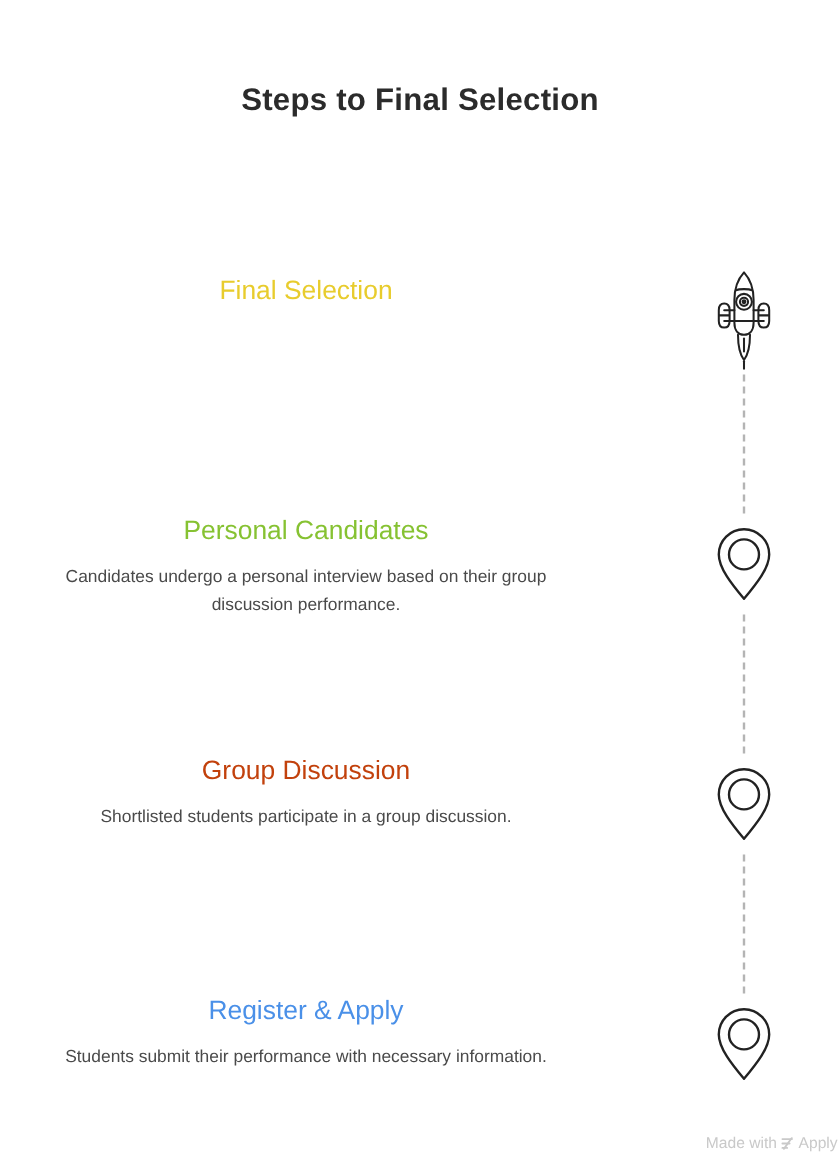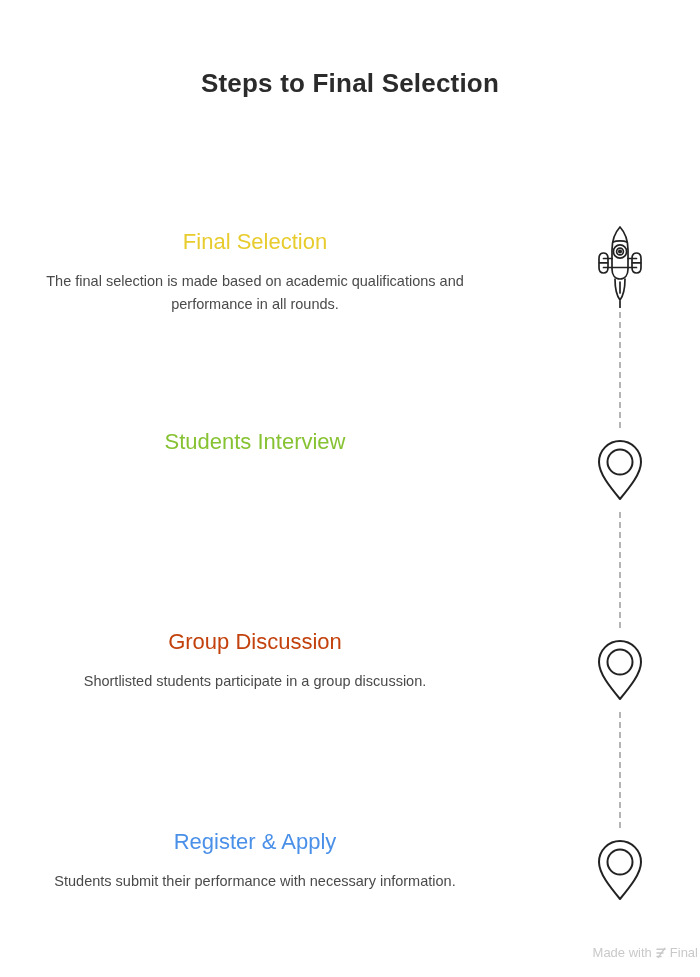--- a/index.html
+++ b/index.html
@@ -124,25 +124,25 @@
 <body>
 
 <div class="page">
 
   <div class="page-title">Steps to Final Selection</div>
 
   <div class="steps">
 
     <div class="step step-0">
       <div class="step-title" id="step-title-0" style="color: rgb(232, 204, 45);">Final Selection</div>
-      <div class="step-desc">The final selection is made based on academic qualifications and performance in all rounds.</div>
     </div>
 
     <div class="step step-1">
-      <div class="step-title" id="step-title-1" style="color: rgb(134, 194, 50);">Students Interview</div>
+      <div class="step-title" id="step-title-1" style="color: rgb(134, 194, 50);">Personal Candidates</div>
+      <div class="step-desc">Candidates undergo a personal interview based on their group discussion performance.</div>
     </div>
 
     <div class="step step-2">
       <div class="step-title" id="step-title-2" style="color: #c2410c;">Group Discussion</div>
       <div class="step-desc">Shortlisted students participate in a group discussion.</div>
     </div>
 
     <div class="step step-3">
       <div class="step-title" id="step-title-3" style="color: rgb(74, 144, 232);">Register &amp; Apply</div>
       <div class="step-desc">Students submit their performance with necessary information.</div>
@@ -258,16 +258,16 @@
   <div class="footer">
     <span>Made with</span>
     <svg class="footer-logo" width="14" height="14" viewBox="0 0 14 14">
       <g stroke="#c9c9c9" stroke-width="1.5" stroke-linecap="round" fill="none">
         <path d="M3 3.2 L 11 3.2"></path>
         <path d="M3 6.9 L 9 6.9"></path>
         <path d="M3 10.6 L 7 10.6"></path>
         <path d="M10.8 2.4 L 4.2 11.4"></path>
       </g>
     </svg>
-    <span>Final</span>
+    <span>Apply</span>
   </div>
 
 </div>
 
 </body></html>

